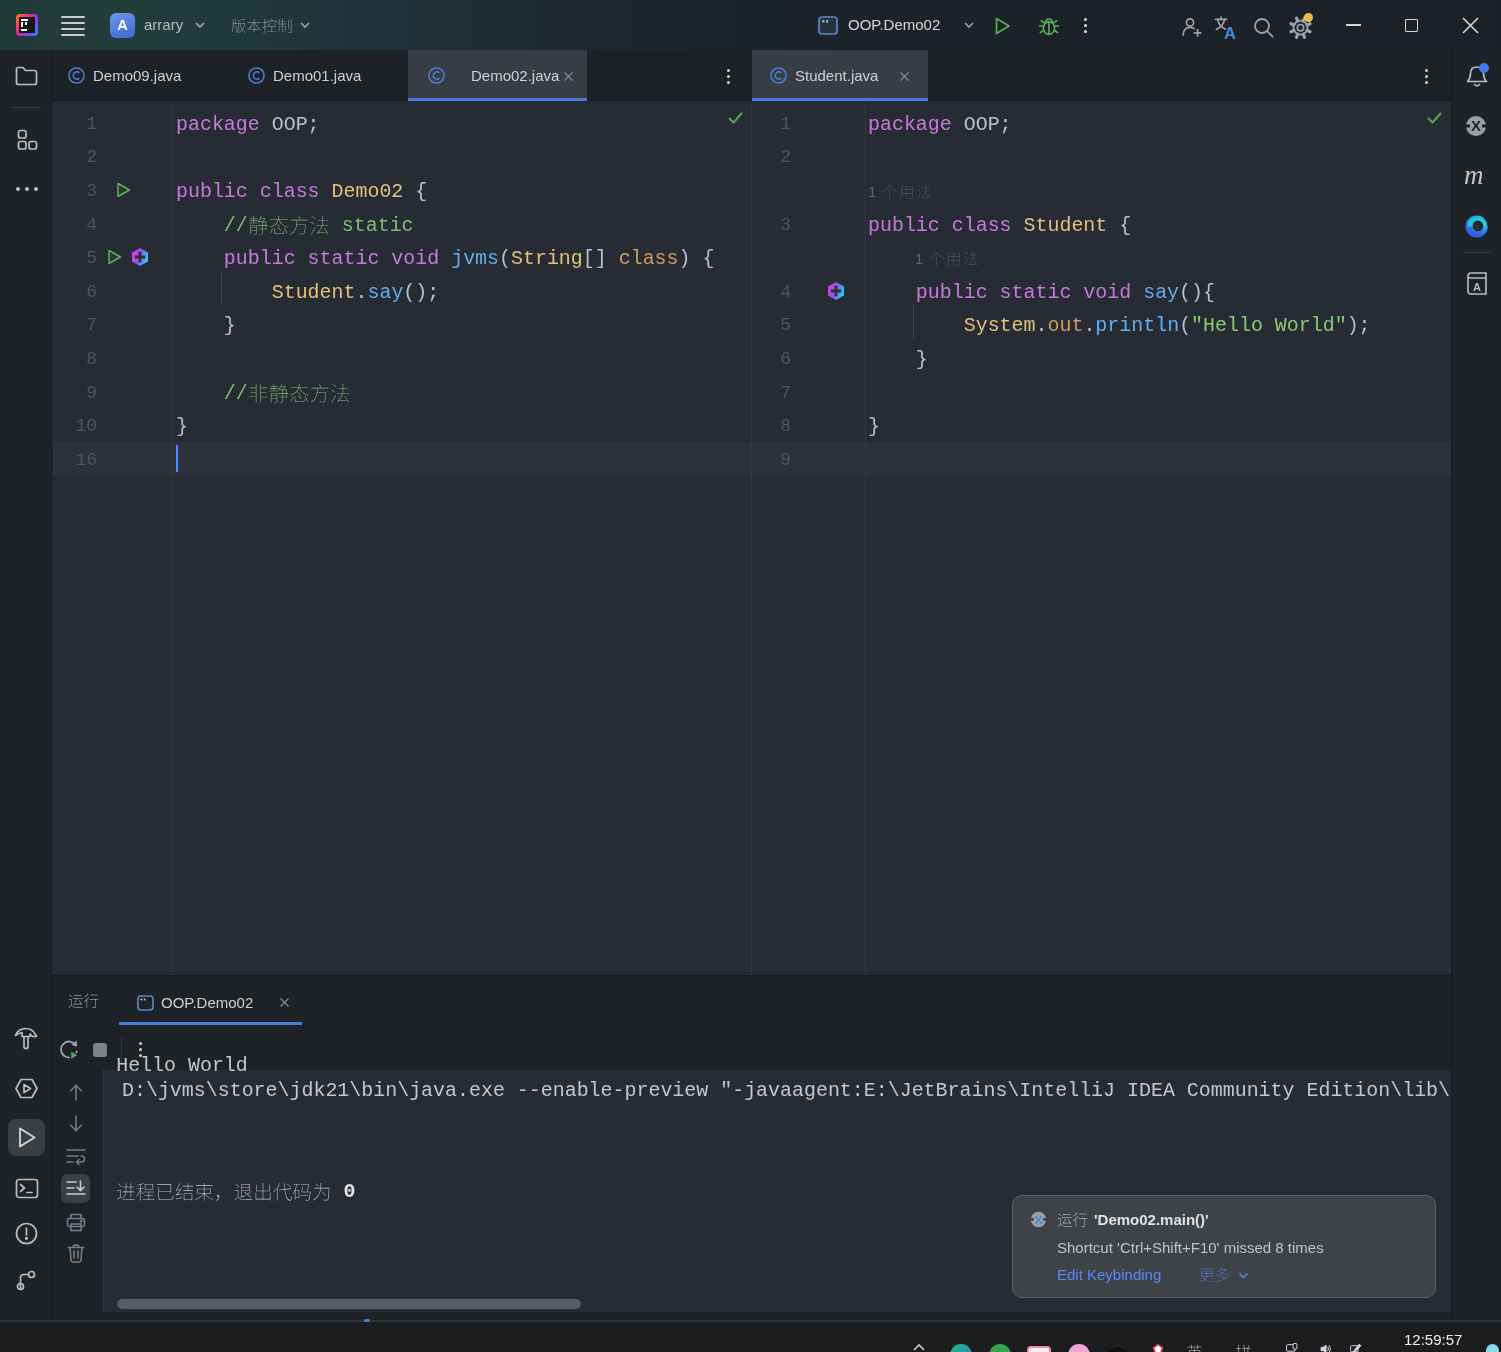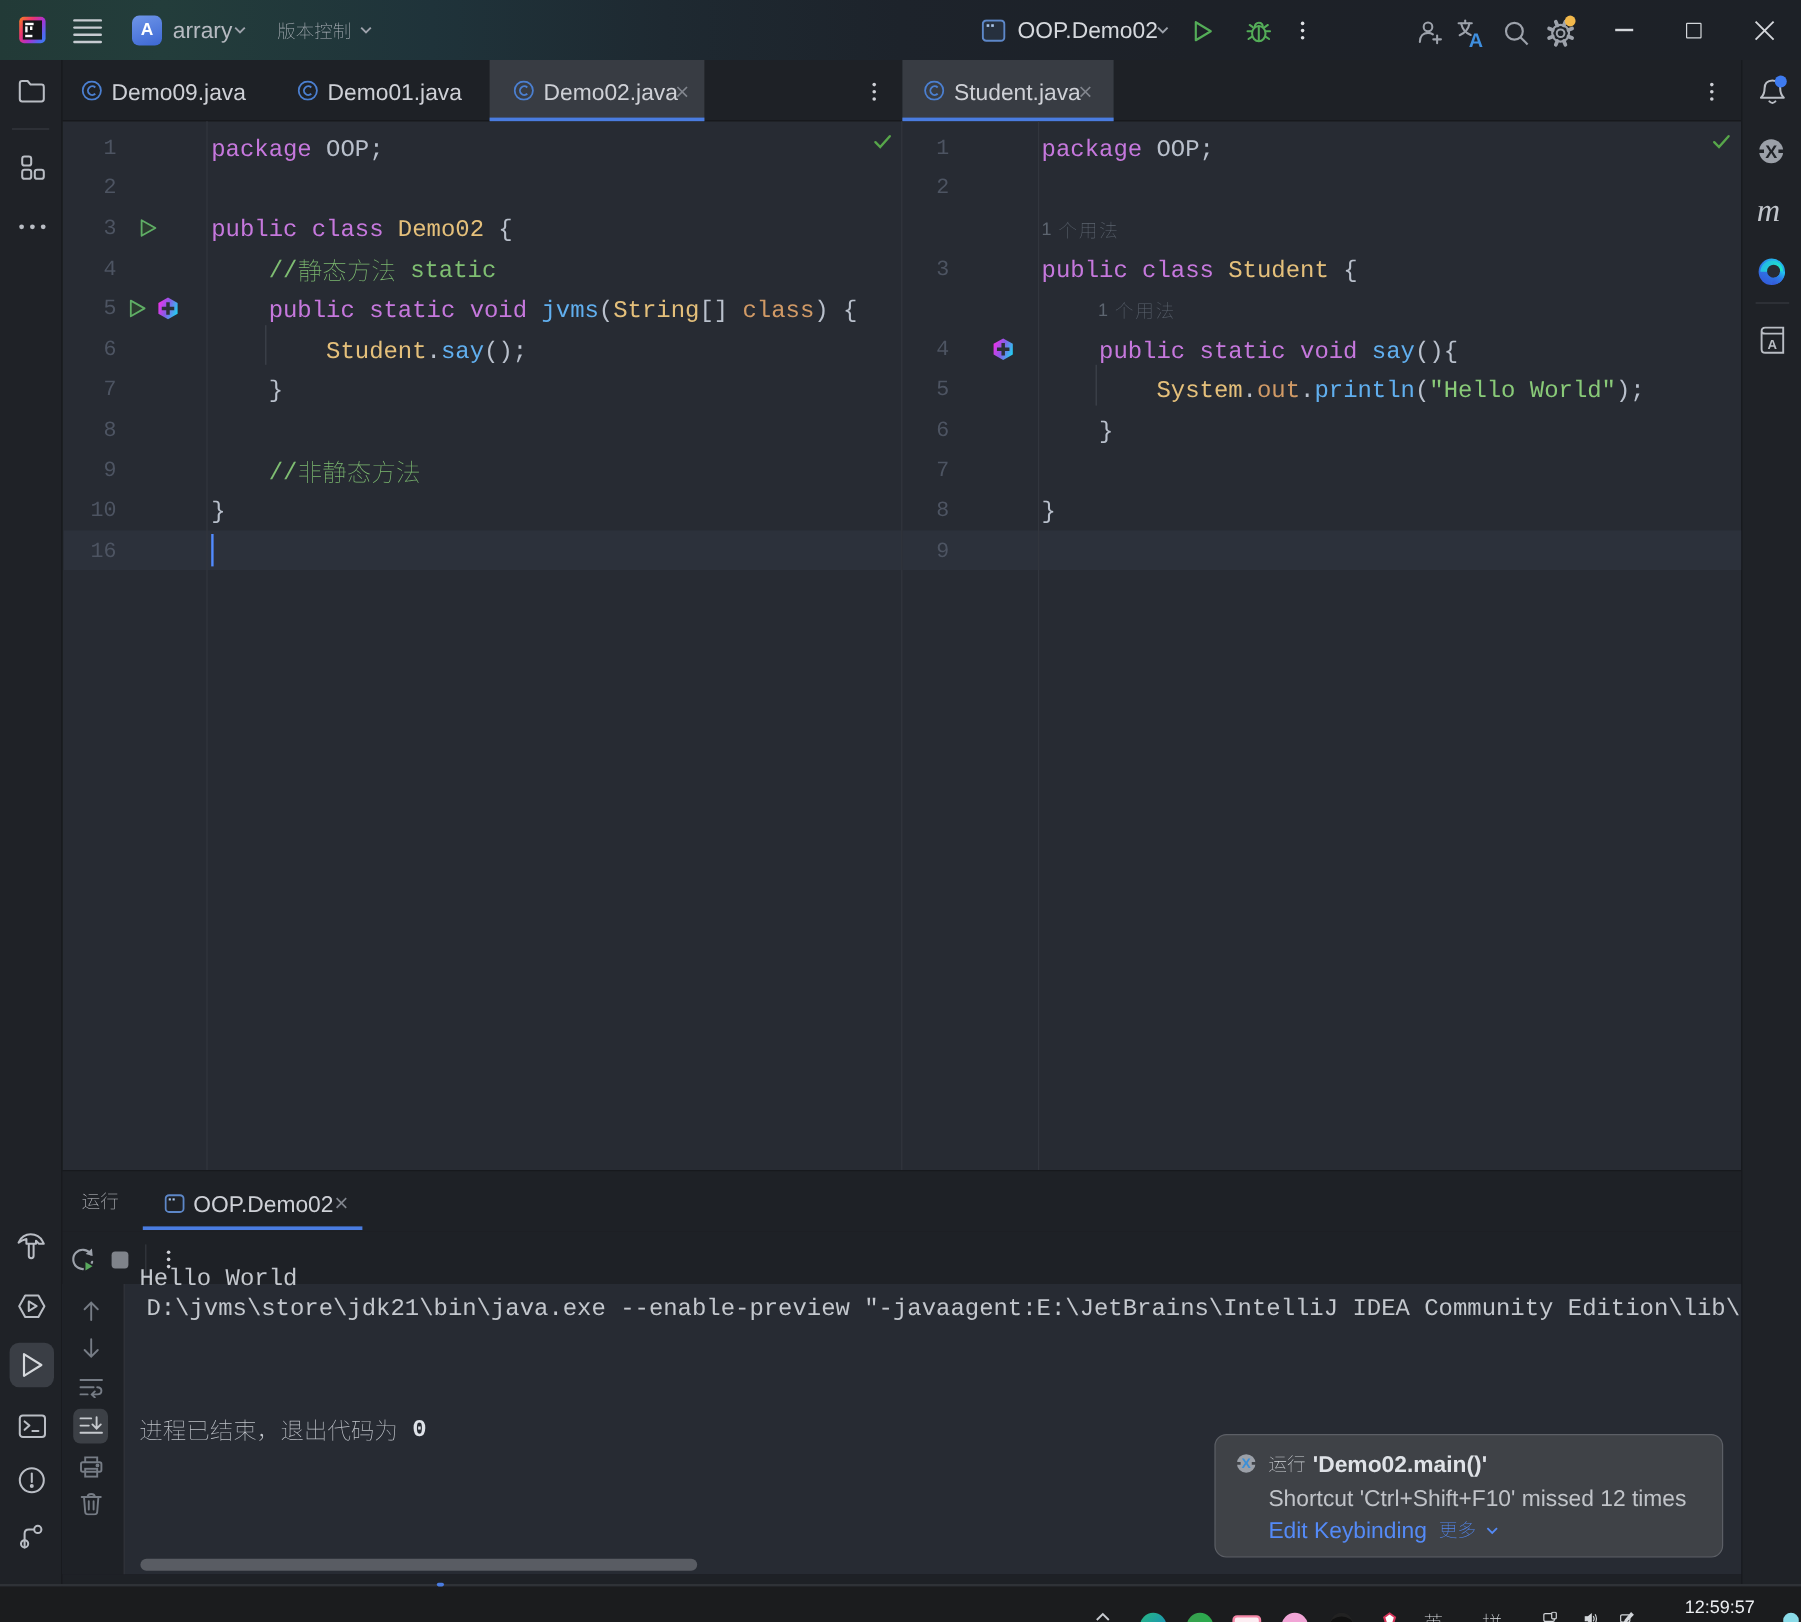--- a/index.html
+++ b/index.html
@@ -1,19 +1,19 @@
 <!DOCTYPE html>
 <html><head><meta charset="utf-8"><style>
 *{margin:0;padding:0;box-sizing:border-box}
 html,body{width:1501px;height:1352px;overflow:hidden;background:#1b1c1e}
 body{font-family:"Liberation Sans",sans-serif;position:relative}
 .ab{position:absolute}
 .mono{font-family:"Liberation Mono",monospace;font-size:19.95px;line-height:33.6px;white-space:pre}
 .ln{font-family:"Liberation Mono",monospace;font-size:18px;line-height:33.6px;color:#4d5462;text-align:right}
-.ui{font-size:19px;color:#ced2d8}
+.ui{font-size:15px;color:#ced2d8}
 svg{display:block}
 </style></head><body>
 <div class="ab" style="left:0;top:0;width:1501px;height:50px;background:linear-gradient(90deg,#223a37 0%,#233d3b 9%,#1f333a 24%,#1e2931 37%,#1d232b 50%,#1d2128 66%,#1d2127 100%)"></div>
 <div class="ab" style="left:16px;top:14px;width:22px;height:22px;border-radius:4px;background:linear-gradient(125deg,#f8811e 0%,#ec366f 32%,#ae30d0 58%,#4f68f0 82%,#3c7ef4 100%)">
 <div class="ab" style="left:3px;top:3px;width:16px;height:16px;background:#15161a"></div>
 <div class="ab" style="left:5px;top:5px;width:7px;height:2px;background:#fff"></div>
 <div class="ab" style="left:5px;top:8px;width:2px;height:5px;background:#fff"></div>
 <div class="ab" style="left:9px;top:8px;width:2px;height:3px;background:#fff"></div>
 <div class="ab" style="left:5px;top:15px;width:6px;height:2px;background:#fff"></div>
 </div>
@@ -113,21 +113,21 @@
 <div class="ab ui" style="left:93px;top:67px;color:#ced0d6">Demo09.java</div>
 <svg class="ab" style="left:248px;top:67px" width="17" height="17" viewBox="0 0 17 17">
     <circle cx="8.5" cy="8.5" r="7.6" fill="none" stroke="#4b7fd0" stroke-width="1.5"></circle>
     <path d="M11.4 5.9 A3.6 3.6 0 1 0 11.4 11.1" fill="none" stroke="#4b7fd0" stroke-width="1.6"></path>
   </svg>
 <div class="ab ui" style="left:273px;top:67px;color:#ced0d6">Demo01.java</div>
 <svg class="ab" style="left:428px;top:67px" width="17" height="17" viewBox="0 0 17 17">
     <circle cx="8.5" cy="8.5" r="7.6" fill="none" stroke="#4b7fd0" stroke-width="1.5"></circle>
     <path d="M11.4 5.9 A3.6 3.6 0 1 0 11.4 11.1" fill="none" stroke="#4b7fd0" stroke-width="1.6"></path>
   </svg>
-<div class="ab ui" style="left:453px;top:67px;color:#ced0d6">Demo02.java</div>
+<div class="ab ui" style="left:471px;top:67px;color:#ced0d6">Demo02.java</div>
 <svg class="ab" style="left:563px;top:71px" width="11" height="11" viewBox="0 0 11 11" stroke="#81858d" stroke-width="1.4">
     <path d="M1.5 1.5 L9.5 9.5 M9.5 1.5 L1.5 9.5"></path>
   </svg>
 <svg class="ab" style="left:770px;top:67px" width="17" height="17" viewBox="0 0 17 17">
     <circle cx="8.5" cy="8.5" r="7.6" fill="none" stroke="#4b7fd0" stroke-width="1.5"></circle>
     <path d="M11.4 5.9 A3.6 3.6 0 1 0 11.4 11.1" fill="none" stroke="#4b7fd0" stroke-width="1.6"></path>
   </svg>
 <div class="ab ui" style="left:795px;top:67px;color:#ced0d6">Student.java</div>
 <svg class="ab" style="left:899px;top:71px" width="11" height="11" viewBox="0 0 11 11" stroke="#81858d" stroke-width="1.4">
     <path d="M1.5 1.5 L9.5 9.5 M9.5 1.5 L1.5 9.5"></path>
@@ -395,21 +395,21 @@
 <svg class="ab" style="left:1030px;top:1211px" width="17" height="17" viewBox="0 0 22 22">
     <circle cx="11" cy="11" r="10" fill="#9ba0a8"></circle>
 <path d="M0 11 L5 11 M17 11 L22 11" stroke="#3f4247" stroke-width="3"></path>
 <text x="11" y="16.4" text-anchor="middle" font-family="Liberation Sans" font-weight="bold" font-size="15" fill="#3a8fd8">X</text>
   </svg>
 <svg style="position:absolute;left:1057.0px;top:1211.8px" width="31.0" height="15.5" viewBox="0 280 2000 1000" fill="#d6d9de">
     <path d="M379 404H874V434H379ZM314 640H950V670H314ZM695 751 720 739Q754 790 790.5 848.5Q827 907 859.0 960.5Q891 1014 911 1052L885 1068Q865 1029 833.5 974.0Q802 919 766.0 860.0Q730 801 695 751ZM231 687V1096H202V717H49V687ZM82 420 102 400Q133 419 166.5 442.0Q200 465 231.0 486.5Q262 508 282 525L262 548Q242 531 211.0 508.5Q180 486 146.5 462.5Q113 439 82 420ZM217 1073Q242 1073 265.0 1091.5Q288 1110 332 1139Q383 1171 445.5 1181.0Q508 1191 593 1191Q640 1191 687.5 1190.0Q735 1189 782.0 1187.0Q829 1185 872.0 1182.5Q915 1180 953 1177Q951 1181 948.5 1186.5Q946 1192 945.0 1198.0Q944 1204 943 1210Q920 1211 878.0 1213.0Q836 1215 785.0 1216.0Q734 1217 683.5 1218.0Q633 1219 593 1219Q502 1219 435.5 1207.0Q369 1195 316 1161Q288 1141 261.5 1120.0Q235 1099 217 1099Q199 1099 176.5 1116.0Q154 1133 127.5 1161.5Q101 1190 72 1227L50 1206Q82 1168 111.0 1138.0Q140 1108 166.5 1090.5Q193 1073 217 1073ZM370 1034Q369 1030 367.0 1024.0Q365 1018 363.0 1012.0Q361 1006 359 1002Q370 1000 382.5 982.5Q395 965 411 939Q419 927 435.0 898.0Q451 869 471.5 829.0Q492 789 512.0 743.5Q532 698 548 652L577 666Q552 728 522.5 791.0Q493 854 461.5 910.5Q430 967 397 1013V1014Q397 1014 393.0 1016.0Q389 1018 383.5 1021.0Q378 1024 374.0 1027.5Q370 1031 370 1034ZM370 1034V1009L398 994L851 960Q852 967 854.0 974.5Q856 982 857 987Q728 998 642.5 1005.0Q557 1012 505.5 1016.5Q454 1021 427.0 1024.0Q400 1027 388.0 1029.5Q376 1032 370 1034Z"></path>
     <path transform="translate(1000,0)" d="M424 393H918V423H424ZM755 678H784V1177Q784 1199 776.0 1209.0Q768 1219 751 1224Q732 1227 690.5 1227.5Q649 1228 569 1228Q568 1223 564.5 1216.0Q561 1209 556 1202Q599 1203 634.5 1203.5Q670 1204 694.5 1203.5Q719 1203 728 1202Q743 1201 749.0 1196.0Q755 1191 755 1178ZM379 668H949V697H379ZM204 705 231 679 233 681V1235H204ZM322 539 350 549Q312 609 263.5 667.5Q215 726 162.5 777.0Q110 828 58 869Q56 866 51.5 862.0Q47 858 42.5 853.5Q38 849 34 847Q87 809 139.5 759.5Q192 710 239.0 653.5Q286 597 322 539ZM279 328 308 340Q278 380 237.0 422.0Q196 464 151.5 503.0Q107 542 65 573Q63 570 59.0 566.0Q55 562 51.0 557.5Q47 553 44 551Q86 521 130.0 483.5Q174 446 213.0 405.5Q252 365 279 328Z"></path>
   </svg>
 <div class="ab ui" style="left:1094px;top:1211px;font-weight:bold;color:#dfe2e7">'Demo02.main()'</div>
-<div class="ab ui" style="left:1057px;top:1239px;color:#c0c3c8">Shortcut 'Ctrl+Shift+F10' missed 12 times</div>
+<div class="ab ui" style="left:1057px;top:1239px;color:#c0c3c8">Shortcut 'Ctrl+Shift+F10' missed 8 times</div>
 <div class="ab ui" style="left:1057px;top:1266px;color:#548af7">Edit Keybinding</div>
 <svg style="position:absolute;left:1199.0px;top:1267.2px" width="31.0" height="15.5" viewBox="0 280 2000 1000" fill="#548af7">
     <path d="M69 391H929V420H69ZM489 403H519V775Q519 830 512.5 883.5Q506 937 483.5 987.0Q461 1037 413.0 1082.0Q365 1127 282.0 1164.5Q199 1202 72 1231Q70 1228 67.0 1223.5Q64 1219 61.0 1214.0Q58 1209 55 1205Q181 1178 262.0 1142.5Q343 1107 389.0 1064.5Q435 1022 456.5 974.5Q478 927 483.5 877.0Q489 827 489 775ZM195 725V863H837V725ZM195 559V695H837V559ZM165 530H868V892H165ZM238 913Q281 994 345.0 1047.0Q409 1100 496.5 1132.0Q584 1164 698.5 1180.5Q813 1197 956 1205Q952 1210 948.0 1218.5Q944 1227 942 1234Q798 1225 682.5 1207.0Q567 1189 478.0 1155.0Q389 1121 323.5 1064.5Q258 1008 215 923Z"></path>
     <path transform="translate(1000,0)" d="M318 575 338 555Q383 577 430.0 608.5Q477 640 503 666L481 688Q464 670 437.0 649.5Q410 629 379.0 609.5Q348 590 318 575ZM736 423H743L750 421L769 435Q721 515 645.5 582.0Q570 649 479.0 701.0Q388 753 292.5 790.0Q197 827 110 847Q108 840 103.0 831.5Q98 823 93 818Q179 800 273.0 765.5Q367 731 456.5 681.0Q546 631 619.0 567.5Q692 504 736 430ZM400 423H745V452H400ZM476 329 511 336Q458 409 368.5 485.5Q279 562 156 622Q154 618 150.0 614.5Q146 611 142.0 607.0Q138 603 134 601Q214 564 280.5 517.5Q347 471 396.5 422.0Q446 373 476 329ZM470 922 494 907Q522 927 551.5 951.0Q581 975 607.0 999.0Q633 1023 650 1042L624 1060Q608 1041 582.5 1016.5Q557 992 527.5 967.0Q498 942 470 922ZM901 758H908L915 756L933 770Q881 878 792.5 957.5Q704 1037 592.5 1091.5Q481 1146 357.5 1180.0Q234 1214 112 1231Q111 1227 108.5 1221.5Q106 1216 103.5 1210.5Q101 1205 98 1202Q218 1187 339.5 1155.0Q461 1123 570.5 1070.0Q680 1017 766.0 941.5Q852 866 901 764ZM564 758H909V787H564ZM637 668 672 675Q632 730 569.5 788.0Q507 846 424.5 899.5Q342 953 240 995Q238 991 234.5 987.5Q231 984 227.0 980.5Q223 977 219 974Q319 933 400.5 881.5Q482 830 542.0 774.5Q602 719 637 668Z"></path>
   </svg>
 <svg class="ab" style="left:1238px;top:1272px" width="11" height="7" viewBox="0 0 11 7" fill="none" stroke="#548af7" stroke-width="1.5">
     <path d="M1.5 1.5 L5.5 5.5 L9.5 1.5"></path>
   </svg>
 <div class="ab" style="left:0;top:1322px;width:1501px;height:30px;background:#1b1c1e"></div>
 <div class="ab" style="left:0;top:1320px;width:1501px;height:2px;background:#2f3237"></div>

